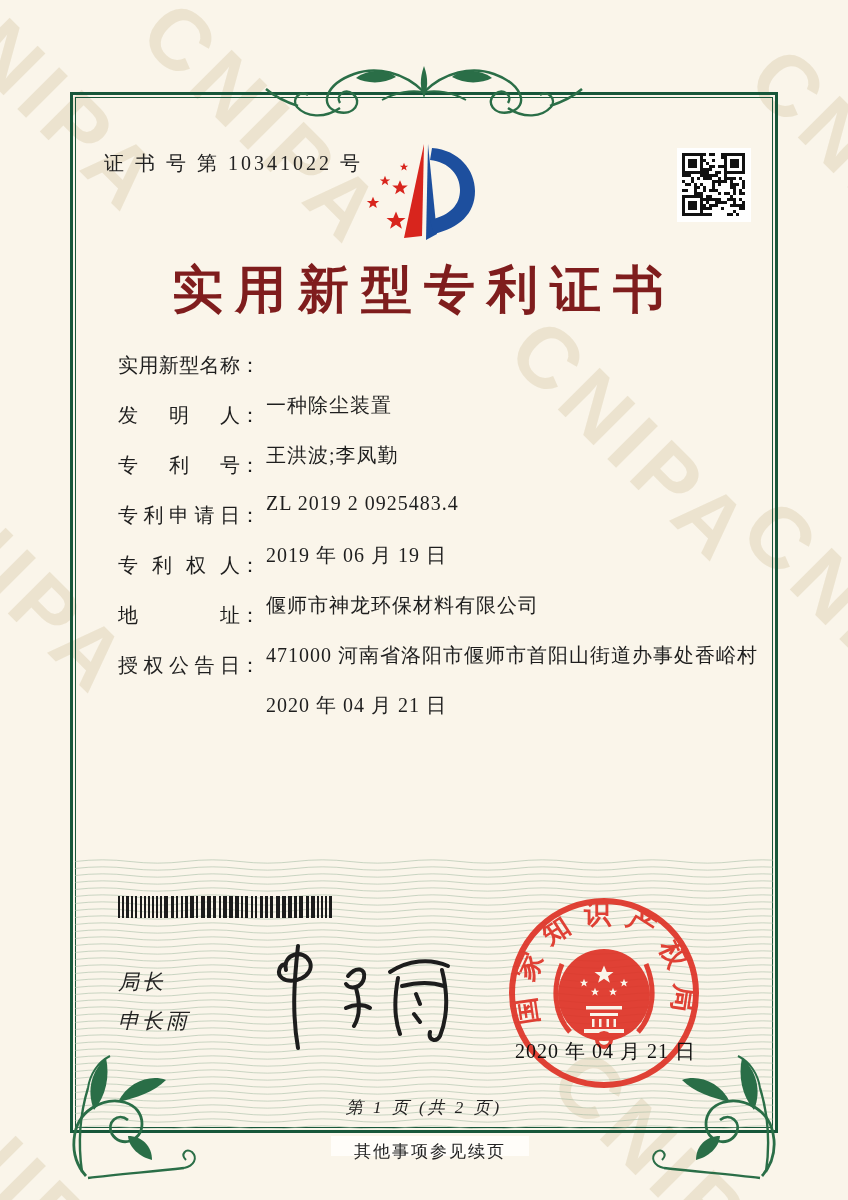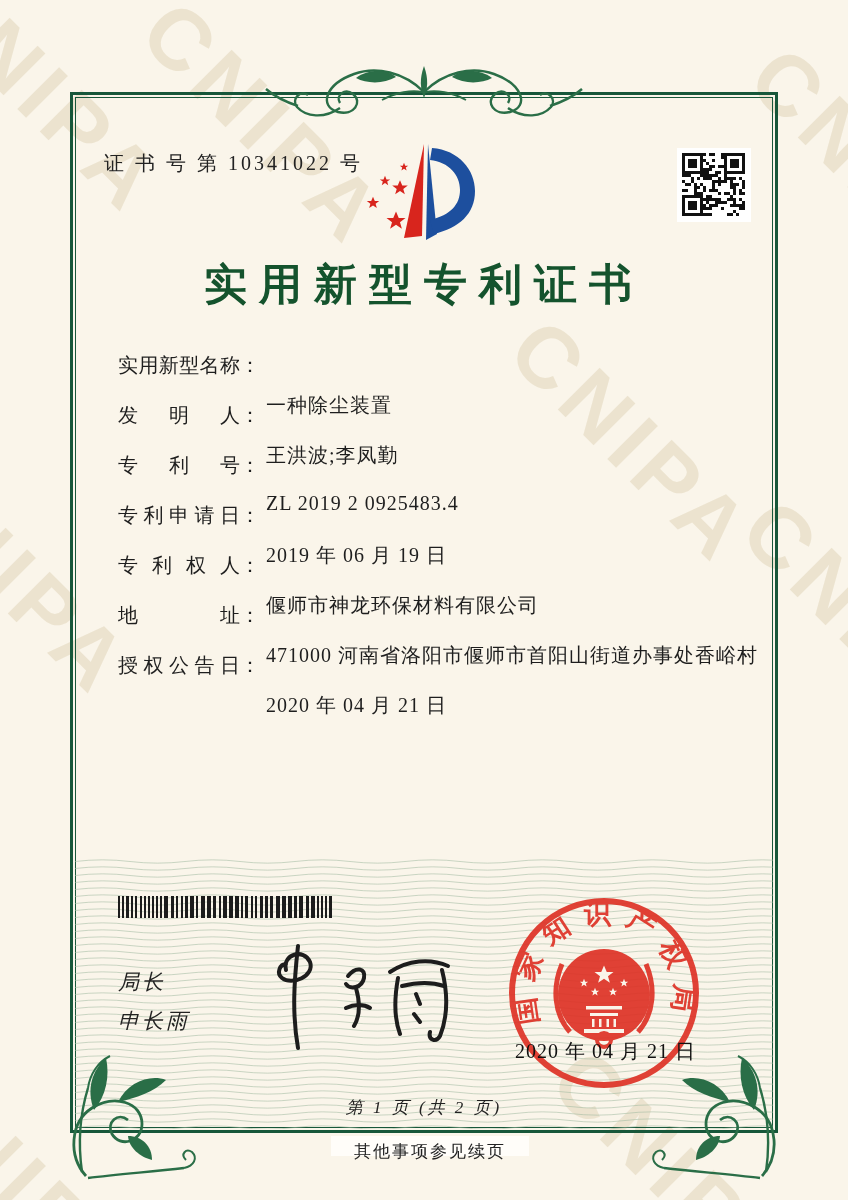--- a/index.html
+++ b/index.html
@@ -13,21 +13,21 @@
   .frame{position:absolute;left:70px;top:92px;width:708px;height:1041px;
          border:3px solid #17573a;box-sizing:border-box;}
   .frame::before{content:"";position:absolute;left:2px;top:2px;right:2px;bottom:2px;
          border:1px solid #17573a;}
   .waveband{position:absolute;left:75px;top:858px;width:698px;height:271px;pointer-events:none;}
   
   .certno{position:absolute;left:104px;top:150px;font-size:20px;letter-spacing:3px;color:#222;}
   .logo{position:absolute;left:356px;top:134px;}
   .qr{position:absolute;left:677px;top:148px;background:#fff;}
   .title{position:absolute;left:70px;top:256px;width:708px;text-align:center;
-         font-size:43px;font-weight:bold;letter-spacing:12px;color:#14532d;}
+         font-size:51px;font-weight:bold;letter-spacing:12px;color:#7f1d1d;}
   
   .fields{position:absolute;left:118px;top:352px;width:648px;font-size:20px;color:#1e1e1e;}
   .frow{height:50px;display:flex;align-items:flex-start;}
   .lbl{display:inline-block;width:122px;text-align:justify;text-align-last:justify;}
   .colon{display:inline-block;}
   .val{display:inline-block;padding-left:6px;letter-spacing:1px;margin-top:40px;}
   .pair2{margin-left:86px;}
   
   .bodytext{position:absolute;left:118px;top:696px;width:645px;font-size:19px;
             line-height:26px;color:#171717;}

